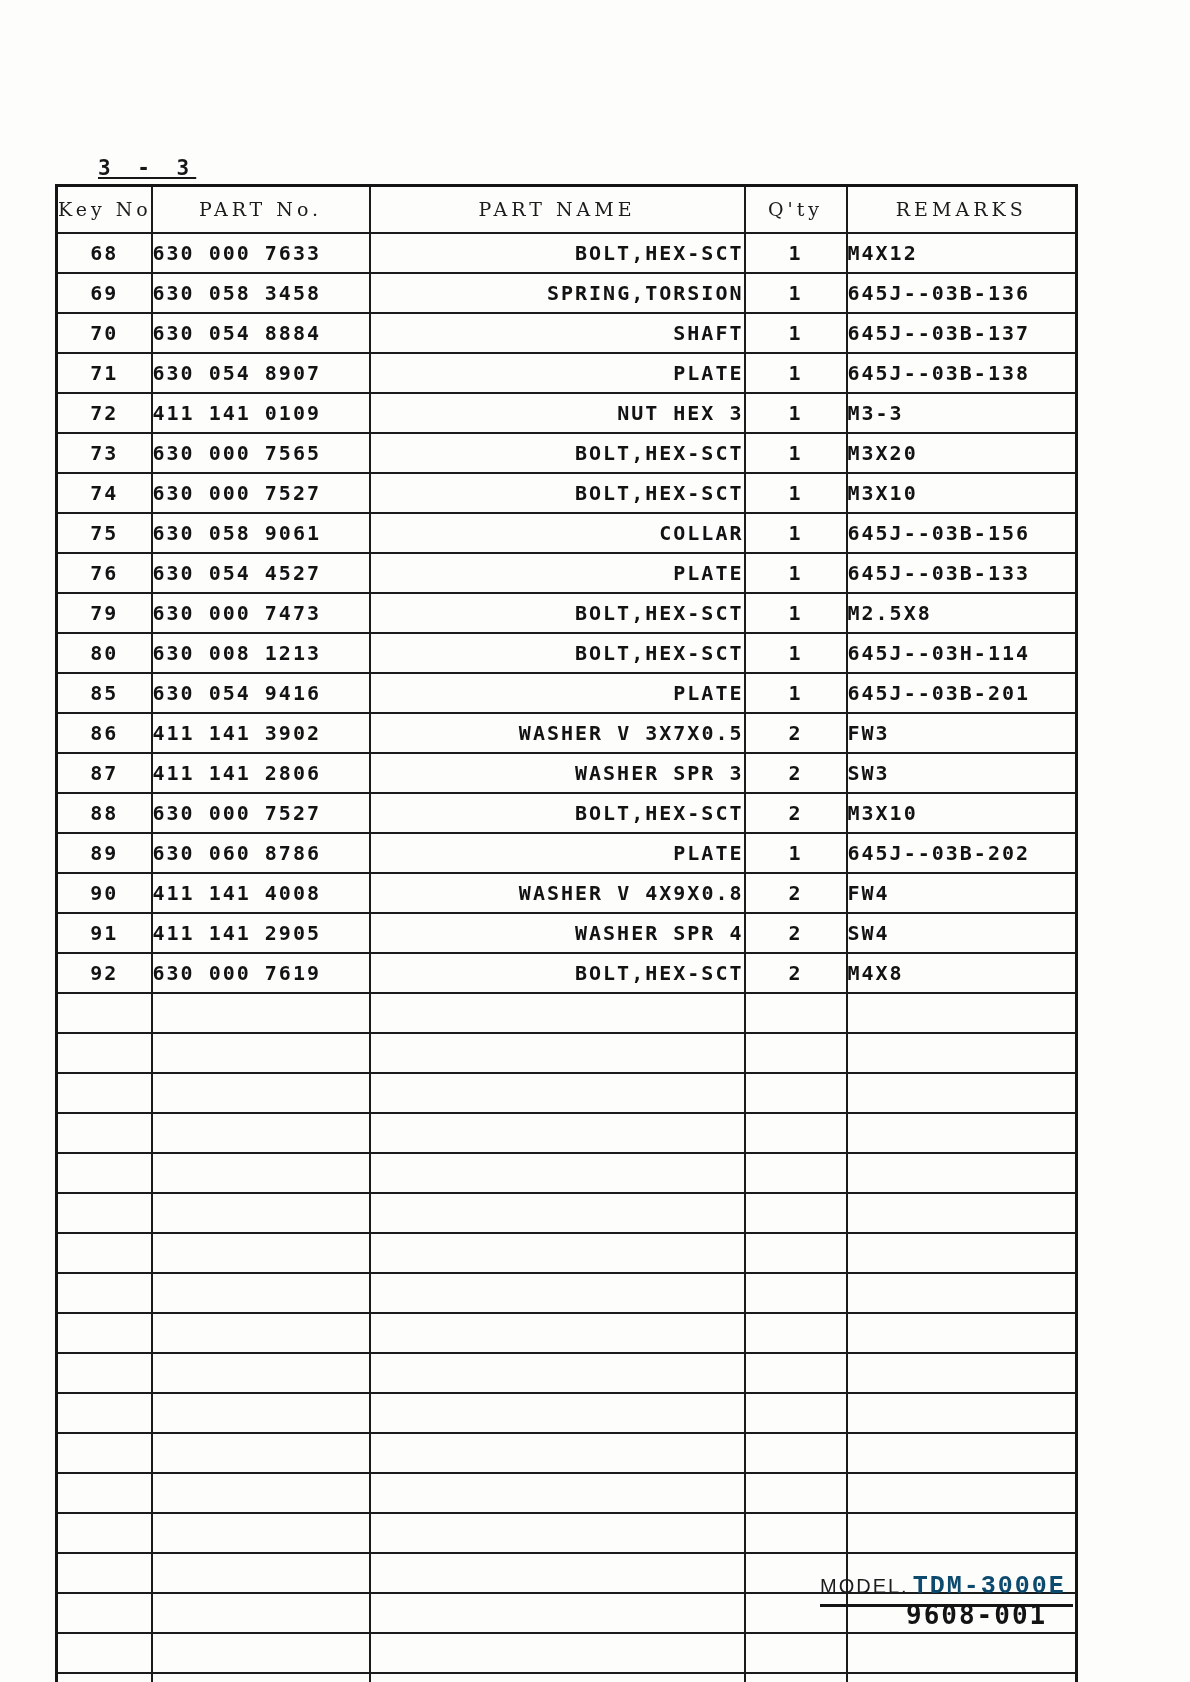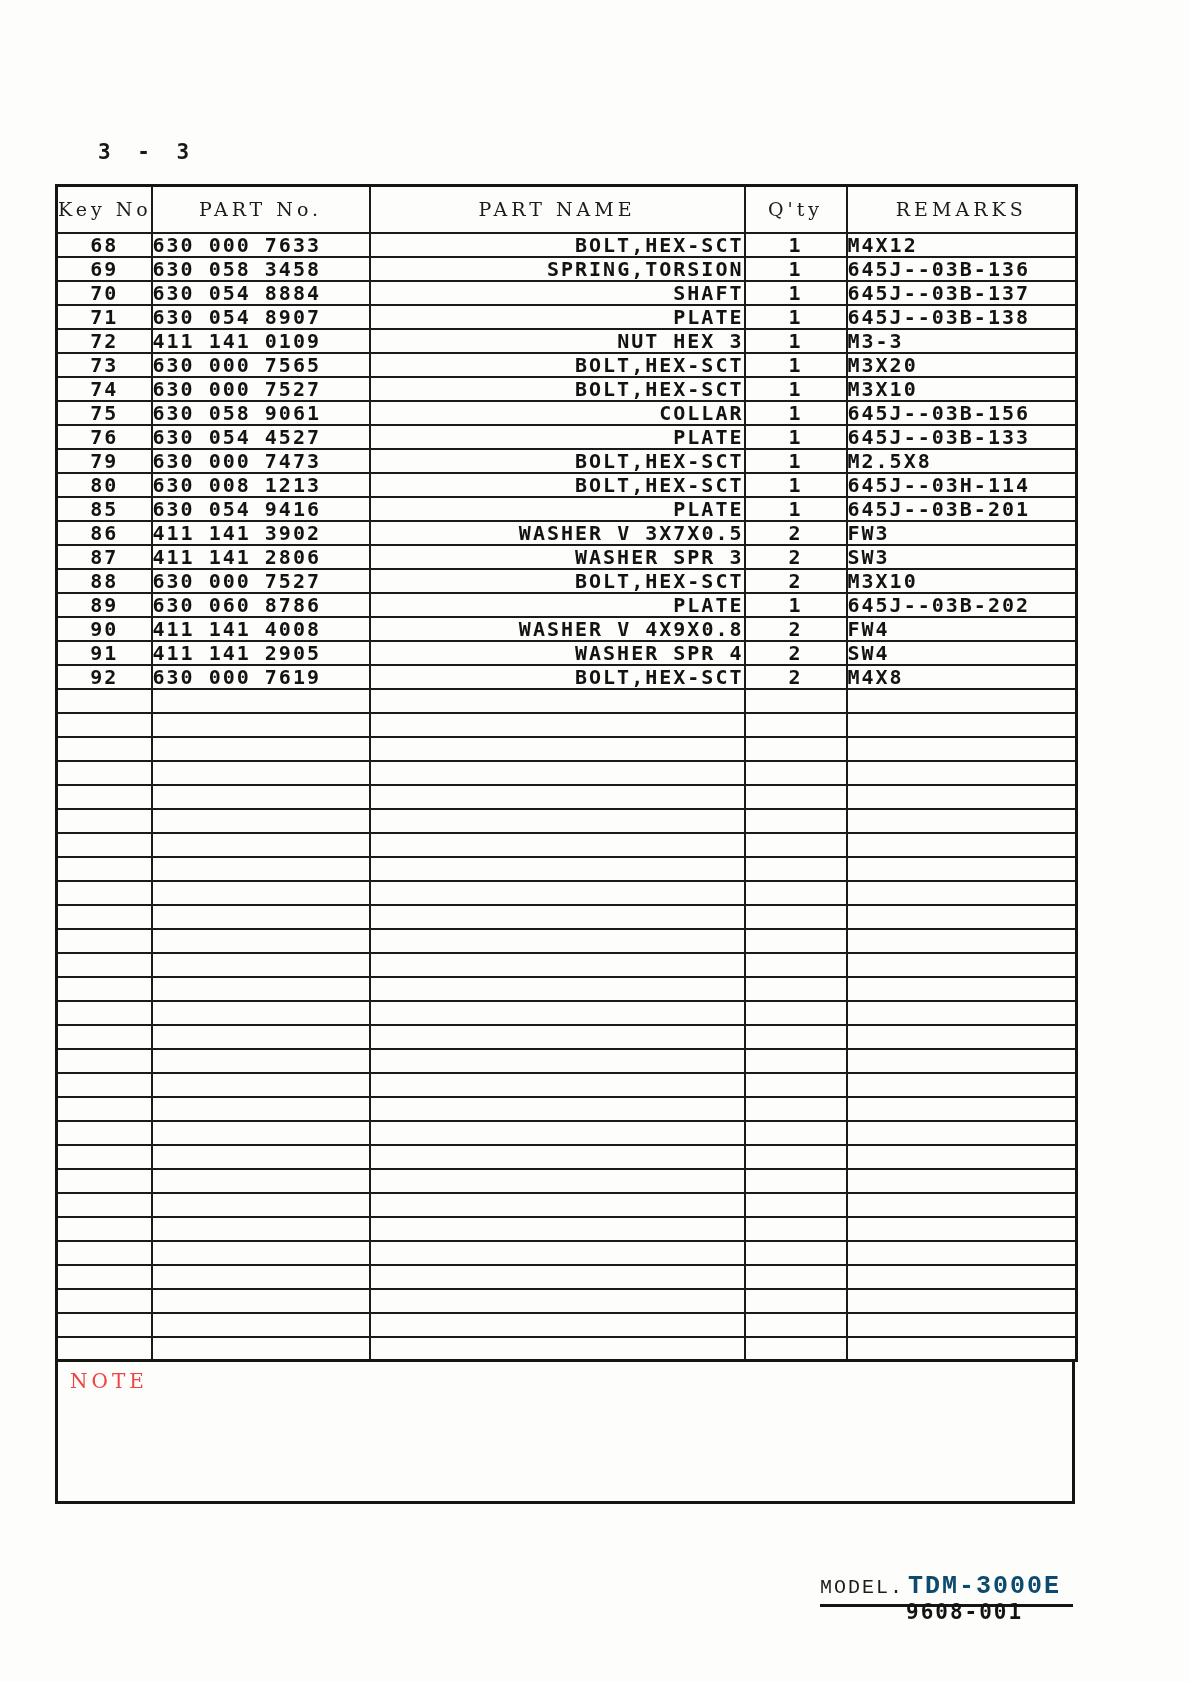--- a/index.html
+++ b/index.html
@@ -12,27 +12,28 @@
     width: 1190px;
     height: 1682px;
     background: #fdfdfc;
     overflow: hidden;
     color: #141414;
   }
   
   .page-label {
     position: absolute;
     left: 98px;
-    top: 140px;
+    top: 156px;
     font-family: "DejaVu Sans Mono", monospace;
     font-weight: 700;
     font-size: 21px;
     letter-spacing: 7px;
     color: #171717;
     white-space: pre;
+    text-decoration: underline;
   }
   
   .table-wrap {
     position: absolute;
     left: 55px;
     top: 184px;
     width: 1020px;
   }
   table.parts-table {
     border-collapse: collapse;
@@ -43,21 +44,21 @@
   table.parts-table td {
     border: 2px solid #1b1b1b;
     padding: 0;
     overflow: hidden;
     white-space: nowrap;
   }
   table.parts-table {
     border: 3px solid #151515;
   }
   thead tr { height: 47px; }
-  tbody tr { height: 24px; }
+  tbody tr { height: 40px; }
   th {
     font-family: "DejaVu Serif", serif;
     font-weight: 400;
     font-size: 19px;
     letter-spacing: 4px;
     color: #1c1c1c;
     text-align: center;
   }
   td {
     font-family: "DejaVu Sans Mono", monospace;
@@ -93,39 +94,39 @@
   .model-line {
     position: absolute;
     left: 820px;
     top: 1572px;
     width: 253px;
     border-bottom: 3px solid #151515;
     padding-bottom: 3px;
     white-space: nowrap;
   }
   .model-prefix {
-    font-family: Liberation Mono, monospace;
+    font-family: Liberation Sans, sans-serif;
     font-size: 20px;
     letter-spacing: 2px;
     color: #1c1c1c;
   }
   .model-value {
     font-family: Liberation Mono, monospace;
     font-weight: 700;
     font-size: 25px;
     letter-spacing: 2px;
     color: #0c4a6e;
   }
   .doc-number {
     position: absolute;
     left: 906px;
     top: 1600px;
     font-family: "DejaVu Sans Mono", monospace;
     font-weight: 700;
-    font-size: 21px;
+    font-size: 26px;
     letter-spacing: 2px;
     color: #131313;
   }
 </style>
 </head>
 <body>
 
 <div class="page">
 
   <div class="page-label">3 - 3</div>

